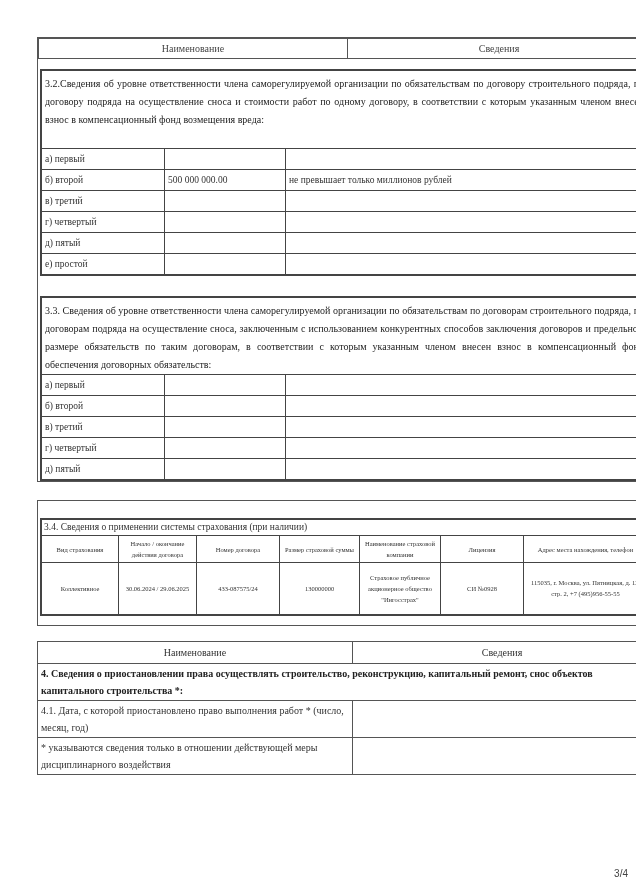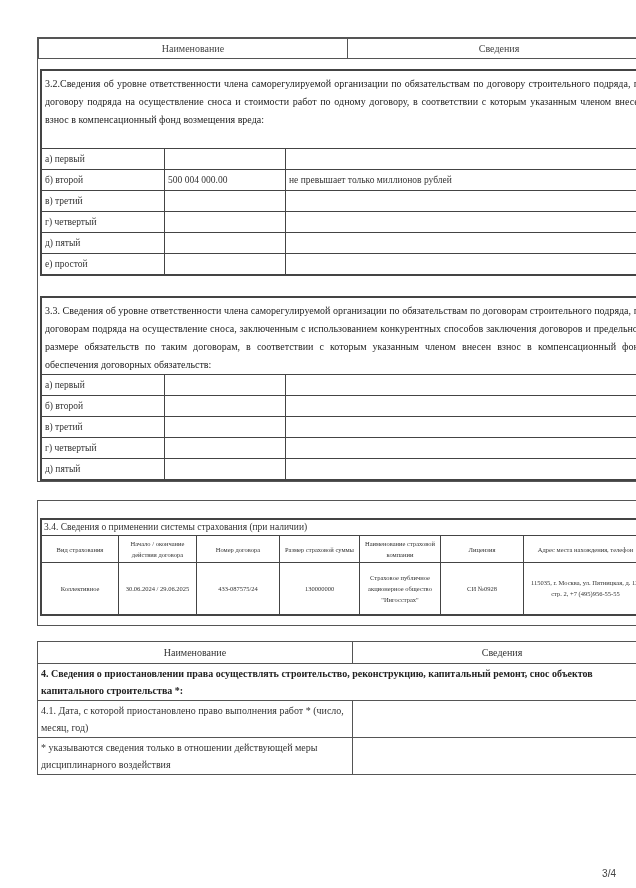--- a/index.html
+++ b/index.html
@@ -8,21 +8,21 @@
   table{border-collapse:collapse;width:100%;}
   td,th{border:1px solid #555;font-weight:normal;}
   .hdr td{font-size:10px;text-align:center;height:19px;padding:0;color:#444;}
   .inner{margin:10px 2px 0 2px;width:calc(100% - 4px);border:2px solid #444;}
   .inner td{border:1px solid #444;}
   .lead{font-size:10px;line-height:18px;padding:0 3px;text-align:justify;}
   .row td{font-size:9.5px;height:20px;padding:0 3px;color:#333;}
   .ins td{font-size:6.5px;text-align:center;padding:2px;color:#333;line-height:11px;}
   .ins .ttl{font-size:9.5px;text-align:left;padding:2px 2px;}
   .s4 td{font-size:10px;padding:1px 3px;color:#333;line-height:17px;}
-  .pg{position:absolute;right:20px;top:868px;font-size:10px;font-family:"Liberation Sans",sans-serif;color:#444;}
+  .pg{position:absolute;right:8px;top:868px;font-size:10px;font-family:"Liberation Sans",sans-serif;color:#444;}
 </style>
 </head>
 <body>
 
 <div class="box" style="top:37px;height:445px;">
   <table class="hdr">
     <tbody>
         <tr>
       <td style="width:308px;">Наименование</td>
       <td>Сведения</td>
@@ -35,21 +35,21 @@
         <tr>
           <td colspan="3" class="lead" style="padding-top:4px;padding-bottom:19px;">3.2.Сведения об уровне ответственности члена саморегулируемой организации по обязательствам по договору строительного подряда, по договору подряда на осуществление сноса и стоимости работ по одному договору, в соответствии с которым указанным членом внесен взнос в компенсационный фонд возмещения вреда:</td>
         </tr>
     <tr class="row">
       <td style="width:116px">а) первый</td>
       <td style="width:114px"></td>
       <td></td>
     </tr>
     <tr class="row">
       <td>б) второй</td>
-      <td>500 004 000.00</td>
+      <td>500 000 000.00</td>
       <td>не превышает только миллионов рублей</td>
     </tr>
     <tr class="row">
       <td>в) третий</td>
       <td></td>
       <td></td>
     </tr>
     <tr class="row">
       <td>г) четвертый</td>
       <td></td>

